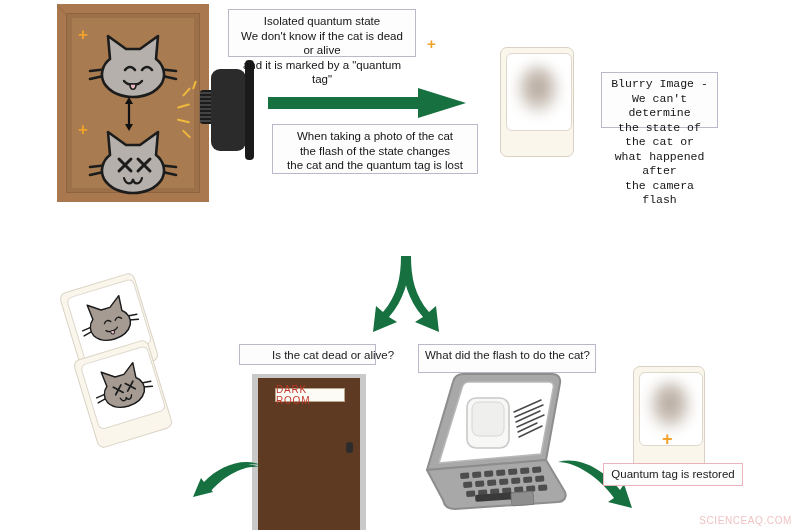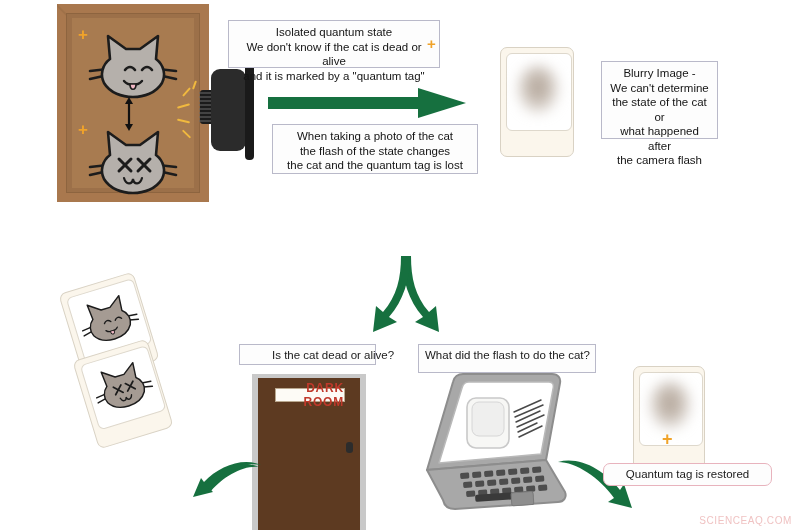--- a/index.html
+++ b/index.html
@@ -70,21 +70,21 @@
      filter:blur(6px);}
 
   
   .arrowsvg{position:absolute;}
 
   
   .door-frame{position:absolute;background:#b8b8b8;}
   .door{position:absolute;background:#5d3a21;}
   .door-sign{position:absolute;background:#fdfbf6;border:1px solid #b9a88f;box-sizing:border-box;
      display:flex;align-items:center;justify-content:center;}
-  .door-sign span{color:#c0392b;font-size:12px;font-weight:700;letter-spacing:.8px;text-align:right;}
+  .door-sign span{color:#c0392b;font-size:10px;font-weight:400;letter-spacing:.8px;}
   .door-knob{position:absolute;background:#2c2c2c;border-radius:50%;}
 
   
   .lap{position:absolute;}
 
   .wm{position:absolute;right:8px;bottom:4px;font-size:10px;letter-spacing:.6px;
      color:#f0c3c3;font-family:"Liberation Sans",sans-serif;}
 </style>
 </head>
 <body>
@@ -170,30 +170,30 @@
   <svg class="arrowsvg" style="left:268px;top:86px;" width="200" height="34">
     <rect x="0" y="11" width="160" height="12" fill="#16703f"></rect>
     <polygon points="150,2 198,17 150,32" fill="#16703f"></polygon>
   </svg>
 
   <div class="polaroid" style="left:500px;top:47px;width:74px;height:110px;">
     <div class="inner" style="left:5px;top:5px;width:64px;height:76px;"></div>
     <div class="blurblob" style="left:14px;top:16px;width:46px;height:52px;"></div>
   </div>
 
-  <div class="callout" style="left:228px;top:20px;width:212px;height:48px;">Isolated quantum state
+  <div class="callout" style="left:228px;top:9px;width:188px;height:48px;">Isolated quantum state
 We don't know if the cat is dead or alive
 and it is marked by a "quantum tag"</div>
   <div class="qtag" style="left:427px;top:36px;font-size:15px;">+</div>
 
   <div class="callout" style="left:272px;top:124px;width:206px;height:50px;">When taking a photo of the cat
 the flash of the state changes
 the cat and the quantum tag is lost</div>
 
-  <div class="callout" style="left:601px;top:61px;width:117px;height:78px;">Blurry Image -
+  <div class="callout" style="left:601px;top:72px;width:117px;height:56px;font-family:Liberation Mono, monospace;">Blurry Image -
 We can't determine
 the state of the cat or
 what happened after
 the camera flash</div>
 
 
   <svg class="arrowsvg" style="left:353px;top:256px;" width="106" height="88">
     <path d="M48 0 L58 0 C58 22 62 40 76 56 L83 50 L86 76 L62 66 L70 61 C55 44 50 24 48 0 Z" fill="#16703f"></path>
     <path d="M48 0 L58 0 C56 24 51 44 36 61 L44 66 L20 76 L23 50 L30 56 C44 40 48 22 48 0 Z" fill="#16703f"></path>
   </svg>
@@ -311,17 +311,17 @@
 
   <svg class="arrowsvg" style="left:193px;top:461px;" width="72" height="50">
     <path d="M68 4 C52 0 28 12 16 27 L20 31 L0 36 L8 17 L11 21 C26 5 50 -4 68 4 Z" fill="#16703f"></path>
     <path d="M66 6 C50 4 30 16 18 30 L12 24 C26 6 48 -2 66 6 Z" fill="#16703f"></path>
   </svg>
 
   <svg class="arrowsvg" style="left:556px;top:456px;" width="82" height="58">
     <path d="M2 6 C20 6 44 22 58 42 L52 46 L76 52 L68 28 L64 34 C48 14 24 0 2 6 Z" fill="#16703f"></path>
   </svg>
 
-  <div class="label-sm pink" style="left:603px;top:463px;width:169px;height:23px;border-color:#e8b3bd;border-radius:7px;">Quantum tag is restored</div>
+  <div class="label-sm pink" style="left:603px;top:463px;width:140px;height:23px;border-color:#e8b3bd;">Quantum tag is restored</div>
 
   <div class="wm">SCIENCEAQ.COM</div>
 
 </div>
 
 </body></html>

